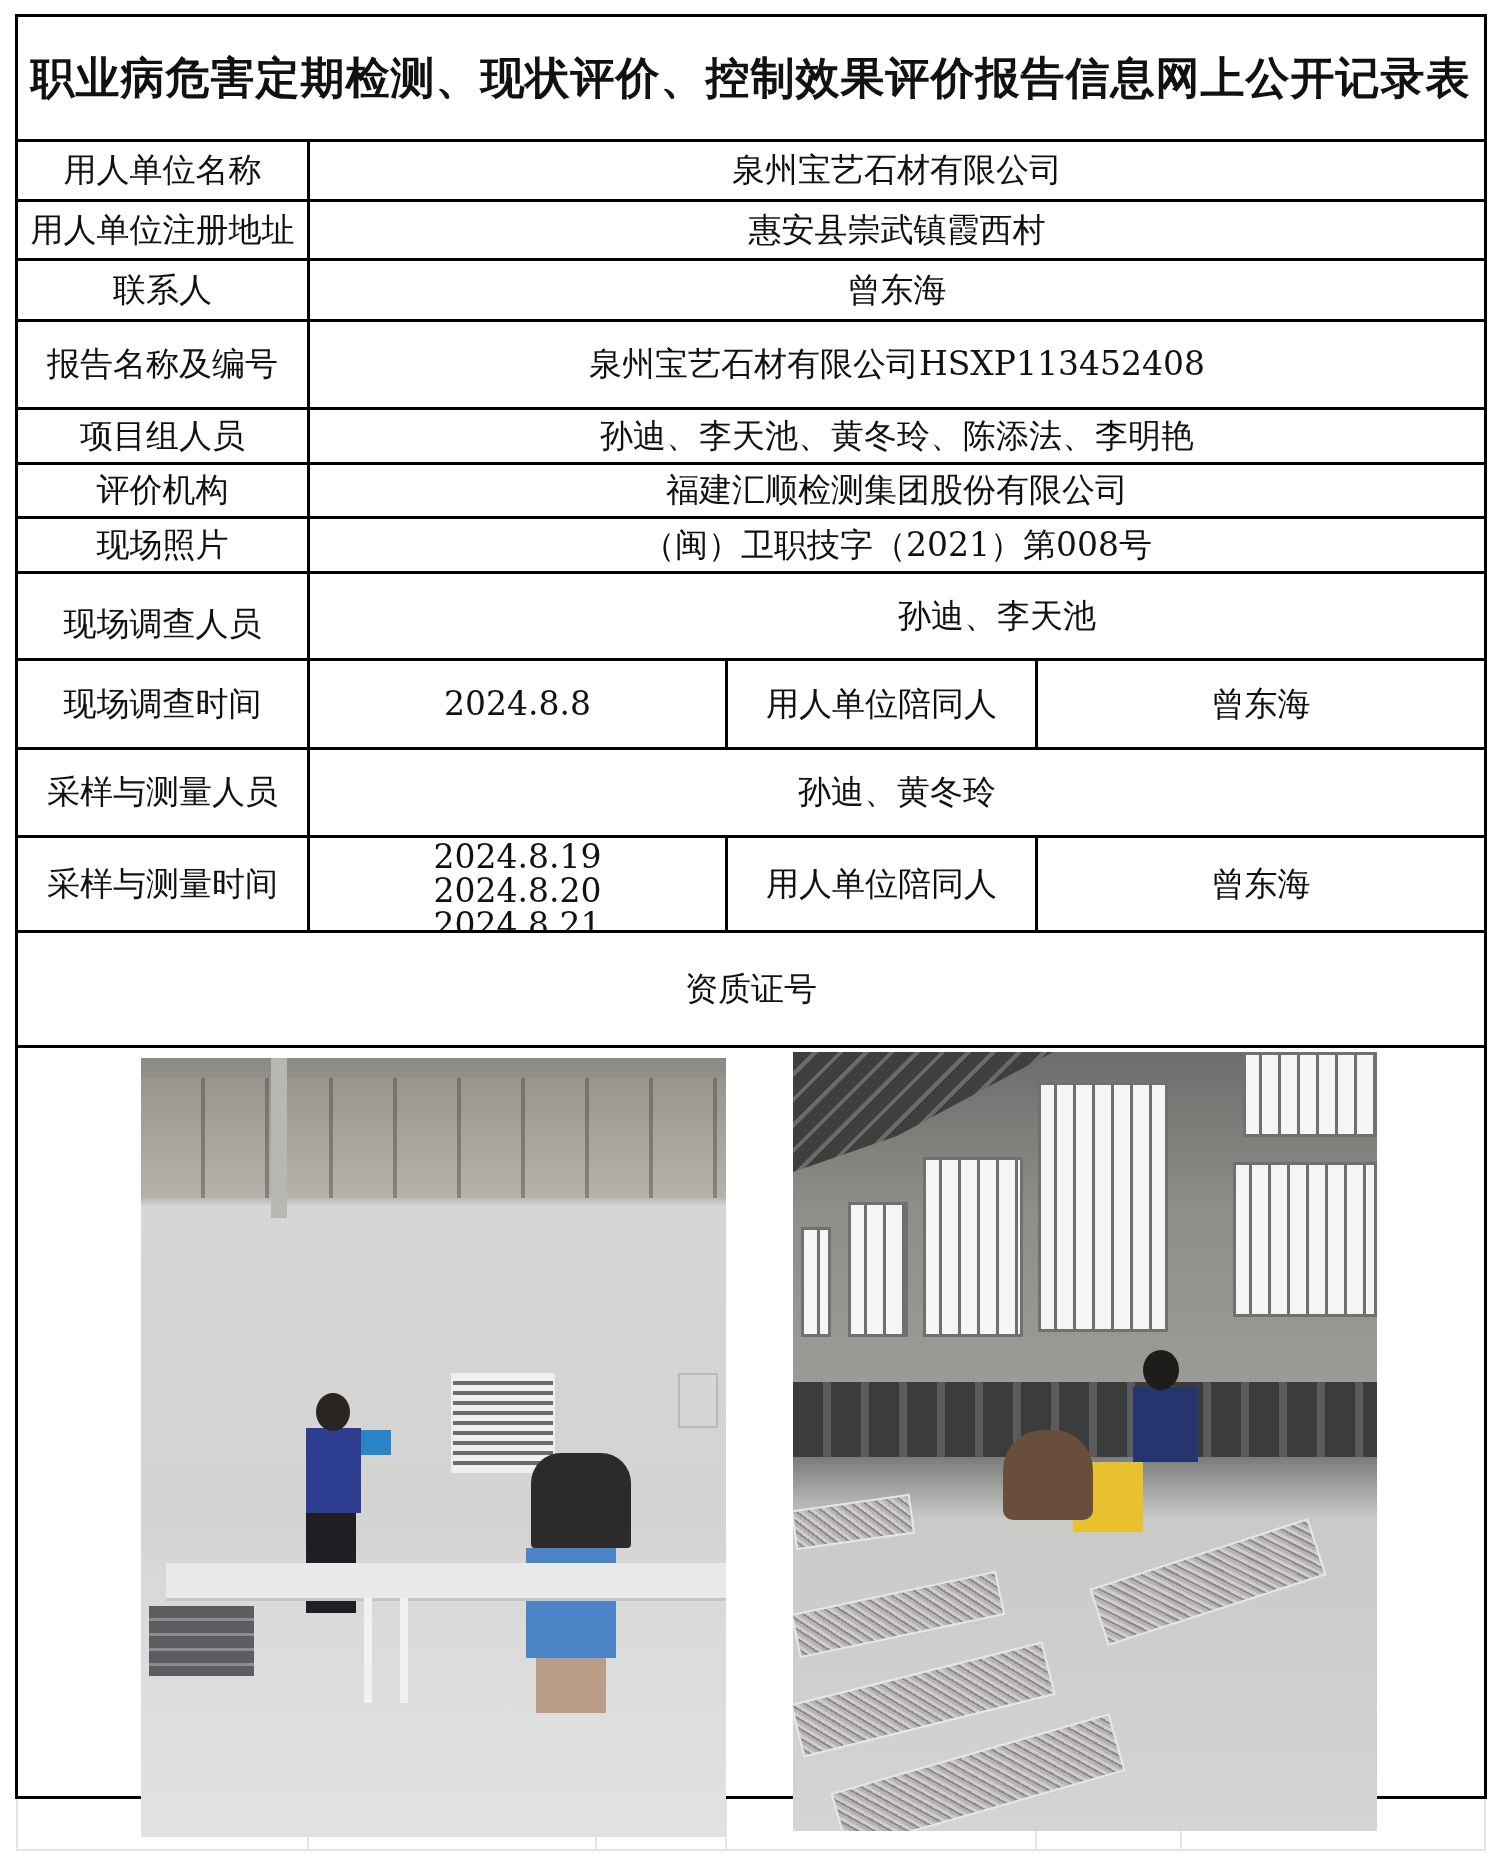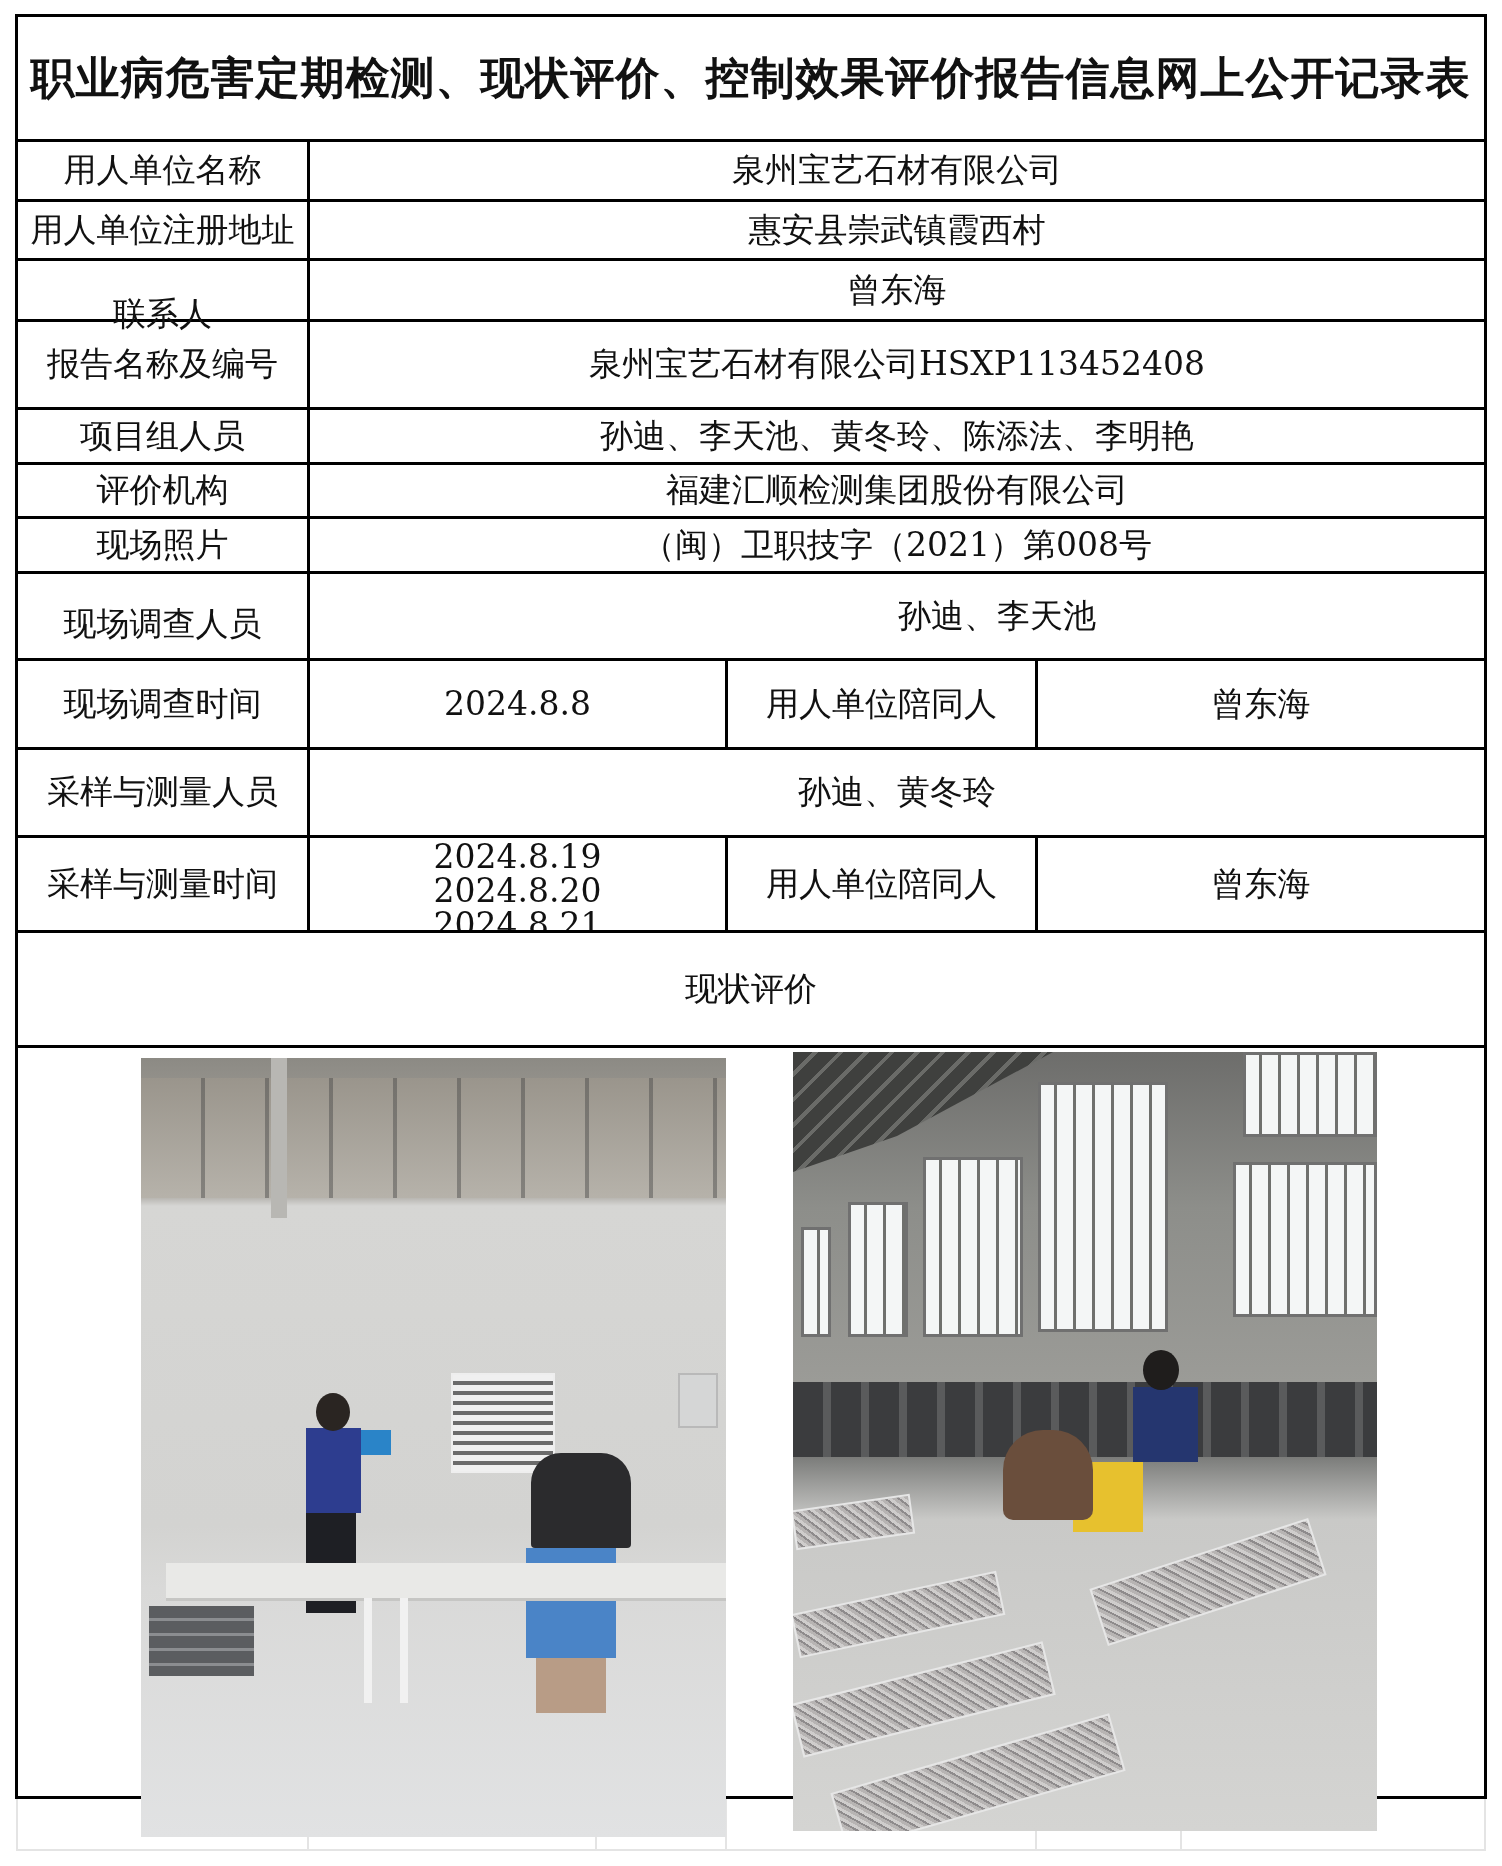--- a/index.html
+++ b/index.html
@@ -111,21 +111,21 @@
 <div class="vline" style="left:1035px; top:658px; height:90px;"></div>
 <div class="vline" style="left:725px; top:835px; height:97px;"></div>
 <div class="vline" style="left:1035px; top:835px; height:97px;"></div>
 
 <div class="cell" style="left:18px; top:142px; width:289px; height:57px;">用人单位名称</div>
 <div class="cell" style="left:310px; top:142px; width:1174px; height:57px;">泉州宝艺石材有限公司</div>
 
 <div class="cell" style="left:18px; top:202px; width:289px; height:56px;">用人单位注册地址</div>
 <div class="cell" style="left:310px; top:202px; width:1174px; height:56px;">惠安县崇武镇霞西村</div>
 
-<div class="cell" style="left:18px; top:261px; width:289px; height:58px;margin-top:24px;">联系人</div>
+<div class="cell" style="left:18px; top:261px; width:289px; height:58px;">联系人</div>
 <div class="cell" style="left:310px; top:261px; width:1174px; height:58px;">曾东海</div>
 
 <div class="cell" style="left:18px; top:322px; width:289px; height:85px;">报告名称及编号</div>
 <div class="cell" style="left:310px; top:322px; width:1174px; height:85px;">泉州宝艺石材有限公司HSXP113452408</div>
 
 <div class="cell" style="left:18px; top:410px; width:289px; height:52px;">项目组人员</div>
 <div class="cell" style="left:310px; top:410px; width:1174px; height:52px;">孙迪、李天池、黄冬玲、陈添法、李明艳</div>
 
 <div class="cell" style="left:18px; top:465px; width:289px; height:51px;">评价机构</div>
 <div class="cell" style="left:310px; top:465px; width:1174px; height:51px;">福建汇顺检测集团股份有限公司</div>
@@ -146,21 +146,21 @@
 
 <div class="cell" style="left:18px; top:838px; width:289px; height:92px;">采样与测量时间</div>
 <div class="cell multi" style="left:310px; top:838px; width:415px; height:92px; justify-content:flex-start; padding-top:2px;">
   <span>2024.8.19</span>
   <span>2024.8.20</span>
   <span>2024.8.21</span>
 </div>
 <div class="cell" style="left:728px; top:838px; width:307px; height:92px;">用人单位陪同人</div>
 <div class="cell" style="left:1038px; top:838px; width:446px; height:92px;">曾东海</div>
 
-<div class="cell" style="left:18px; top:933px; width:1466px; height:112px;">现状评价</div>
+<div class="cell" style="left:18px; top:933px; width:1466px; height:112px;">资质证号</div>
 
 <div class="faint-v" style="left:16px; top:1799px; height:51px;"></div>
 <div class="faint-v" style="left:307px; top:1799px; height:51px;"></div>
 <div class="faint-v" style="left:595px; top:1799px; height:51px;"></div>
 <div class="faint-v" style="left:725px; top:1799px; height:51px;"></div>
 <div class="faint-v" style="left:1035px; top:1799px; height:51px;"></div>
 <div class="faint-v" style="left:1180px; top:1799px; height:51px;"></div>
 <div class="faint-v" style="left:1484px; top:1799px; height:51px;"></div>
 <div class="faint-h" style="left:16px; top:1849px; width:1470px;"></div>
 

